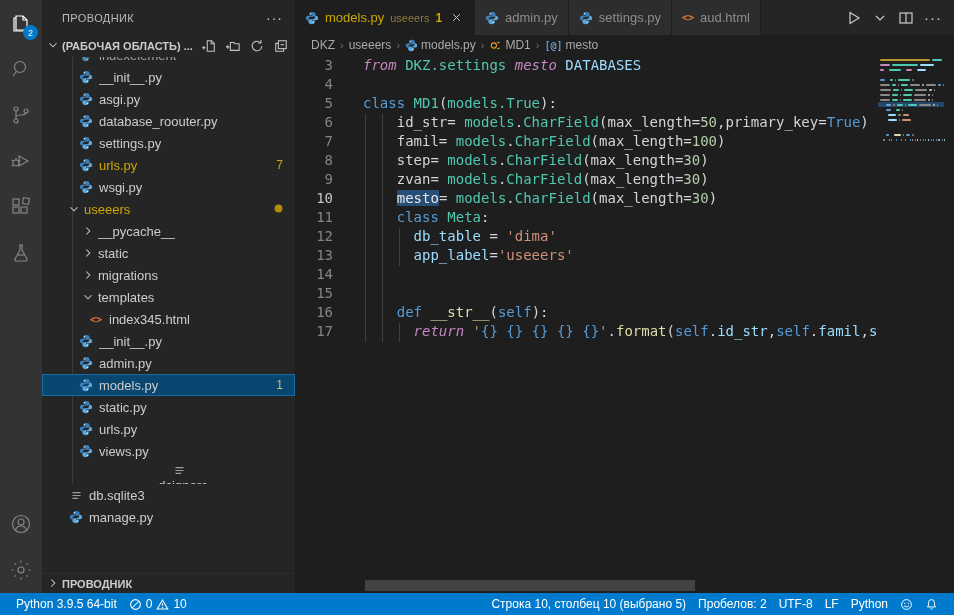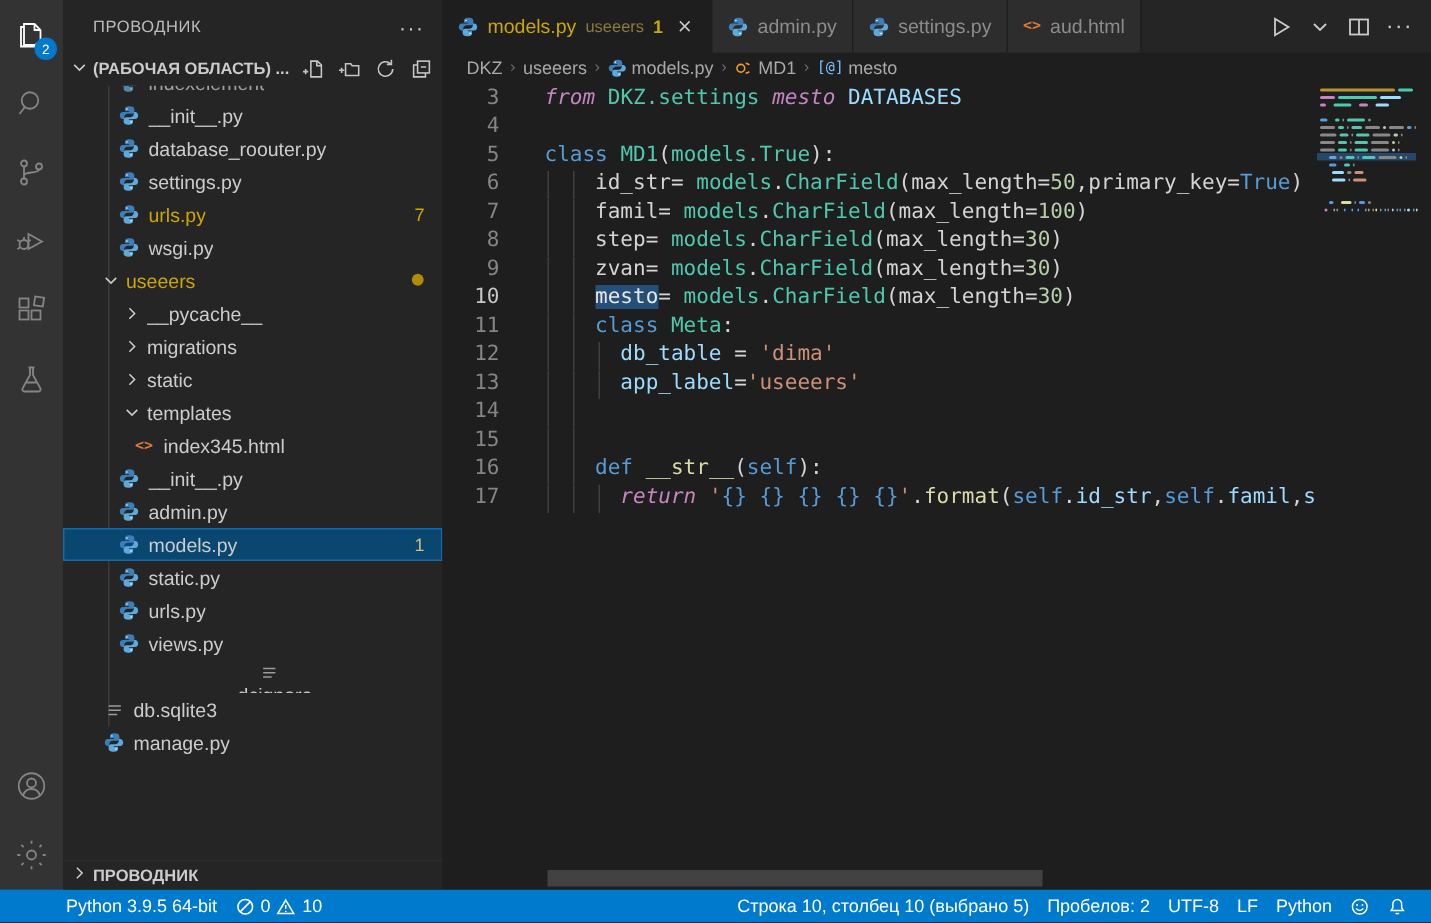--- a/index.html
+++ b/index.html
@@ -235,20 +235,33 @@
           <div class="row">
             <div class="row-inner" style="padding-left: 36px;">
               <span class="ficon" style="display: inline-flex; align-items: center; justify-content: center;">
                 <svg viewBox="0 0 16 16" width="14" height="14">
                   <path fill="#3c7eb7" d="M7.8 1C6 1 4.9 1.9 4.9 3.3V4.8h3.2v.6H3.3C1.9 5.4 1 6.5 1 8s.9 2.7 2.3 2.7h1.1V9.2c0-1.4 1.2-2.5 2.6-2.5h3.1c1.1 0 2-.9 2-2V3.3C12.1 1.9 10.6 1 8.8 1z"></path>
                   <path fill="#5da9dc" d="M8.2 15c1.8 0 2.9-.9 2.9-2.3v-1.5H7.9v-.6h4.8c1.4 0 2.3-1.1 2.3-2.6S14.1 5.3 12.7 5.3h-1.1v1.5c0 1.4-1.2 2.5-2.6 2.5H5.9c-1.1 0-2 .9-2 2v1.4C3.9 14.1 5.4 15 7.2 15z"></path>
                   <circle fill="#fff" cx="6.4" cy="3" r=".6"></circle>
                   <circle fill="#fff" cx="9.6" cy="13" r=".6"></circle>
                 </svg>
               </span>
+              <span class="label">asgi.py</span>
+            </div>
+          </div>
+          <div class="row">
+            <div class="row-inner" style="padding-left: 36px;">
+              <span class="ficon" style="display: inline-flex; align-items: center; justify-content: center;">
+                <svg viewBox="0 0 16 16" width="14" height="14">
+                  <path fill="#3c7eb7" d="M7.8 1C6 1 4.9 1.9 4.9 3.3V4.8h3.2v.6H3.3C1.9 5.4 1 6.5 1 8s.9 2.7 2.3 2.7h1.1V9.2c0-1.4 1.2-2.5 2.6-2.5h3.1c1.1 0 2-.9 2-2V3.3C12.1 1.9 10.6 1 8.8 1z"></path>
+                  <path fill="#5da9dc" d="M8.2 15c1.8 0 2.9-.9 2.9-2.3v-1.5H7.9v-.6h4.8c1.4 0 2.3-1.1 2.3-2.6S14.1 5.3 12.7 5.3h-1.1v1.5c0 1.4-1.2 2.5-2.6 2.5H5.9c-1.1 0-2 .9-2 2v1.4C3.9 14.1 5.4 15 7.2 15z"></path>
+                  <circle fill="#fff" cx="6.4" cy="3" r=".6"></circle>
+                  <circle fill="#fff" cx="9.6" cy="13" r=".6"></circle>
+                </svg>
+              </span>
               <span class="label">database_roouter.py</span>
             </div>
           </div>
           <div class="row">
             <div class="row-inner" style="padding-left: 36px;">
               <span class="ficon" style="display: inline-flex; align-items: center; justify-content: center;">
                 <svg viewBox="0 0 16 16" width="14" height="14">
                   <path fill="#3c7eb7" d="M7.8 1C6 1 4.9 1.9 4.9 3.3V4.8h3.2v.6H3.3C1.9 5.4 1 6.5 1 8s.9 2.7 2.3 2.7h1.1V9.2c0-1.4 1.2-2.5 2.6-2.5h3.1c1.1 0 2-.9 2-2V3.3C12.1 1.9 10.6 1 8.8 1z"></path>
                   <path fill="#5da9dc" d="M8.2 15c1.8 0 2.9-.9 2.9-2.3v-1.5H7.9v-.6h4.8c1.4 0 2.3-1.1 2.3-2.6S14.1 5.3 12.7 5.3h-1.1v1.5c0 1.4-1.2 2.5-2.6 2.5H5.9c-1.1 0-2 .9-2 2v1.4C3.9 14.1 5.4 15 7.2 15z"></path>
                   <circle fill="#fff" cx="6.4" cy="3" r=".6"></circle>
@@ -308,31 +321,31 @@
               <span class="label">__pycache__</span>
             </div>
           </div>
           <div class="row">
             <div class="row-inner" style="padding-left: 38px;">
               <span class="chev">
                 <svg viewBox="0 0 16 16" width="14" height="14">
                   <path d="M6 4l4 4-4 4" stroke="currentColor" fill="none" stroke-width="1.2"></path>
                 </svg>
               </span>
-              <span class="label">migrations</span>
+              <span class="label">static</span>
             </div>
           </div>
           <div class="row">
             <div class="row-inner" style="padding-left: 38px;">
               <span class="chev">
                 <svg viewBox="0 0 16 16" width="14" height="14">
                   <path d="M6 4l4 4-4 4" stroke="currentColor" fill="none" stroke-width="1.2"></path>
                 </svg>
               </span>
-              <span class="label">static</span>
+              <span class="label">migrations</span>
             </div>
           </div>
           <div class="row">
             <div class="row-inner" style="padding-left: 38px;">
               <span class="chev">
                 <svg viewBox="0 0 16 16" width="14" height="14">
                   <path d="M4 6l4 4 4-4" stroke="currentColor" fill="none" stroke-width="1.2"></path>
                 </svg>
               </span>
               <span class="label">templates</span>
@@ -734,21 +747,21 @@
               <span class="mm-bar" style="background: rgb(156, 220, 254); width: 1px; position: relative;"></span>
             </div>
           </div>
         <div id="vscroll"></div>
         <div id="hscroll"></div>
       </div>
     </div>
   </div>
 
   <div id="statusbar">
-    <div id="sb-left" style="display:flex;align-items:flex-start;margin-left:28px;">
+    <div id="sb-left" style="display:flex;align-items:flex-start;">
         <div class="sb-item">
           <span>Python 3.9.5 64-bit</span>
         </div>
         <div class="sb-item">
           <span style="display: inline-flex; align-items: center; justify-content: center;">
             <svg viewBox="0 0 16 16">
               <circle cx="8" cy="8" r="6" stroke="#fff" fill="none" stroke-width="1.3"></circle>
               <path d="M4 12L12 4" stroke="#fff" stroke-width="1.3"></path>
             </svg>
           </span>

